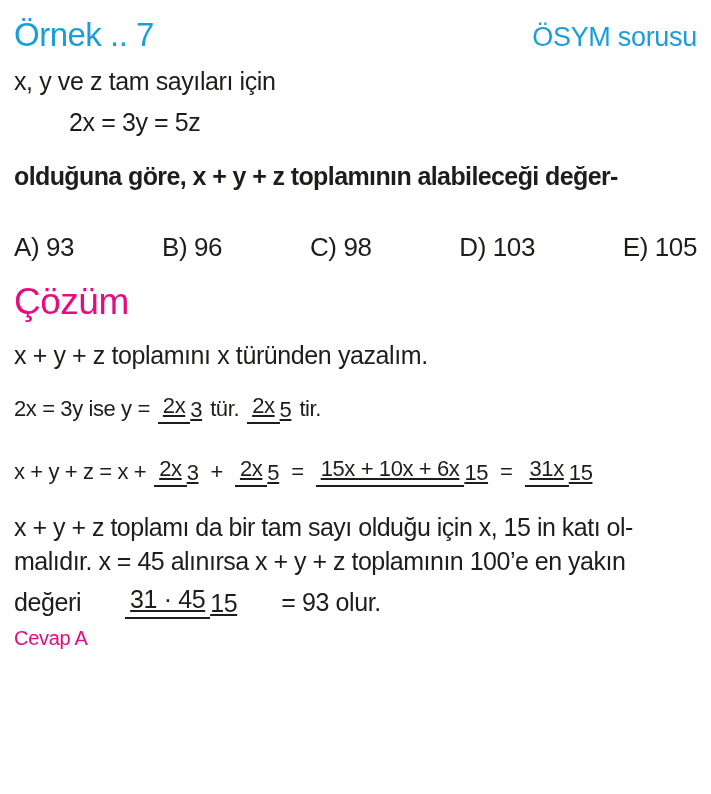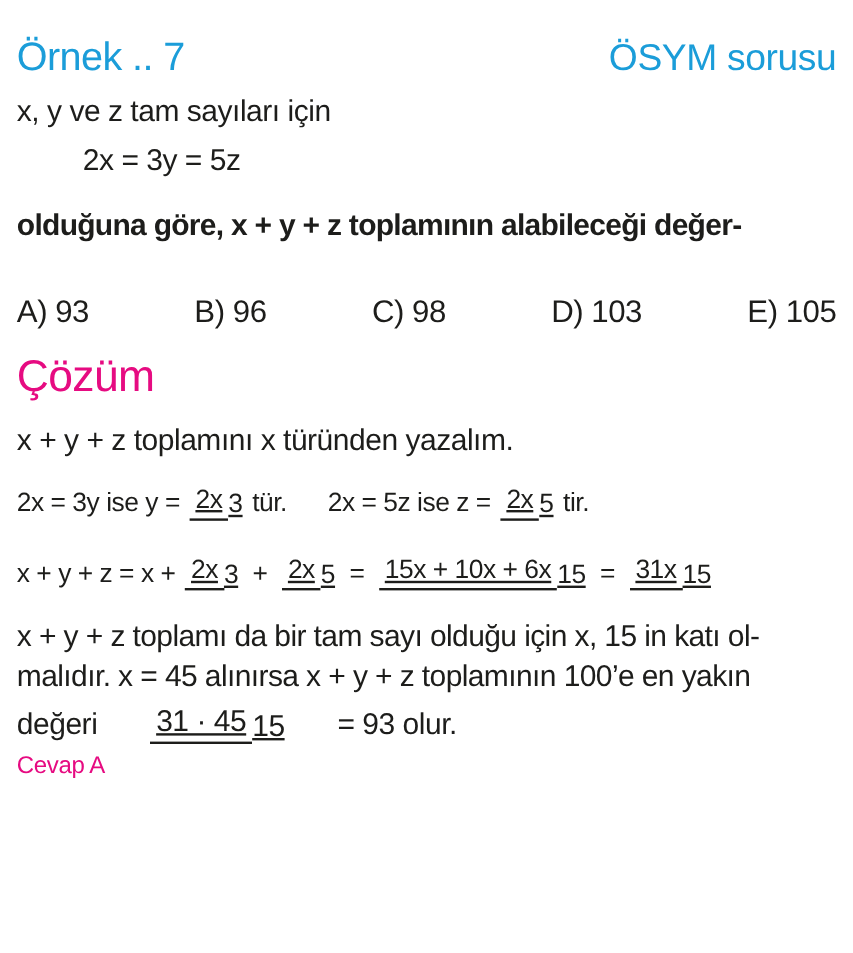--- a/index.html
+++ b/index.html
@@ -10,39 +10,39 @@
   * { margin: 0; padding: 0; box-sizing: border-box; }
   html, body { background: #ffffff; }
   body {
     font-family: "Liberation Sans", sans-serif;
     color: var(--text);
   }
   .page {
     width: 711px;
     height: 662px;
     background: #ffffff;
-    padding: 28px 14px 12px 14px;
+    padding: 16px 14px 12px 14px;
     display: flex;
     flex-direction: column;
     overflow: hidden;
   }
   .header-row {
     display: flex;
     justify-content: space-between;
     align-items: baseline;
   }
   .example-title {
     color: var(--blue);
     font-size: 33px;
     font-weight: 500;
     letter-spacing: -0.5px;
   }
   .source-label {
     color: var(--blue);
-    font-size: 31px;
+    font-size: 27px;
     font-weight: 500;
     letter-spacing: -0.3px;
   }
   .body-text {
     font-size: 25px;
     letter-spacing: -0.4px;
     white-space: nowrap;
   }
   .q-intro { margin-top: 13px; }
   .q-equation { margin-top: 12px; padding-left: 55px; }
@@ -146,21 +146,20 @@
 
   <div class="body-text sol-intro">x + y + z toplamını x türünden yazalım.</div>
 
   <div class="eq-row step1">
     <span>2x = 3y ise  y =</span>
     <span class="frac">
       <span class="num">2x</span>
       <span class="den">3</span>
     </span>
     <span>tür.</span>
-    <span class="second-half">2x = 5z ise  z =</span>
     <span class="frac">
       <span class="num">2x</span>
       <span class="den">5</span>
     </span>
     <span>tir.</span>
   </div>
 
   <div class="eq-row step2">
     <span>x + y + z = x +</span>
     <span class="frac">

